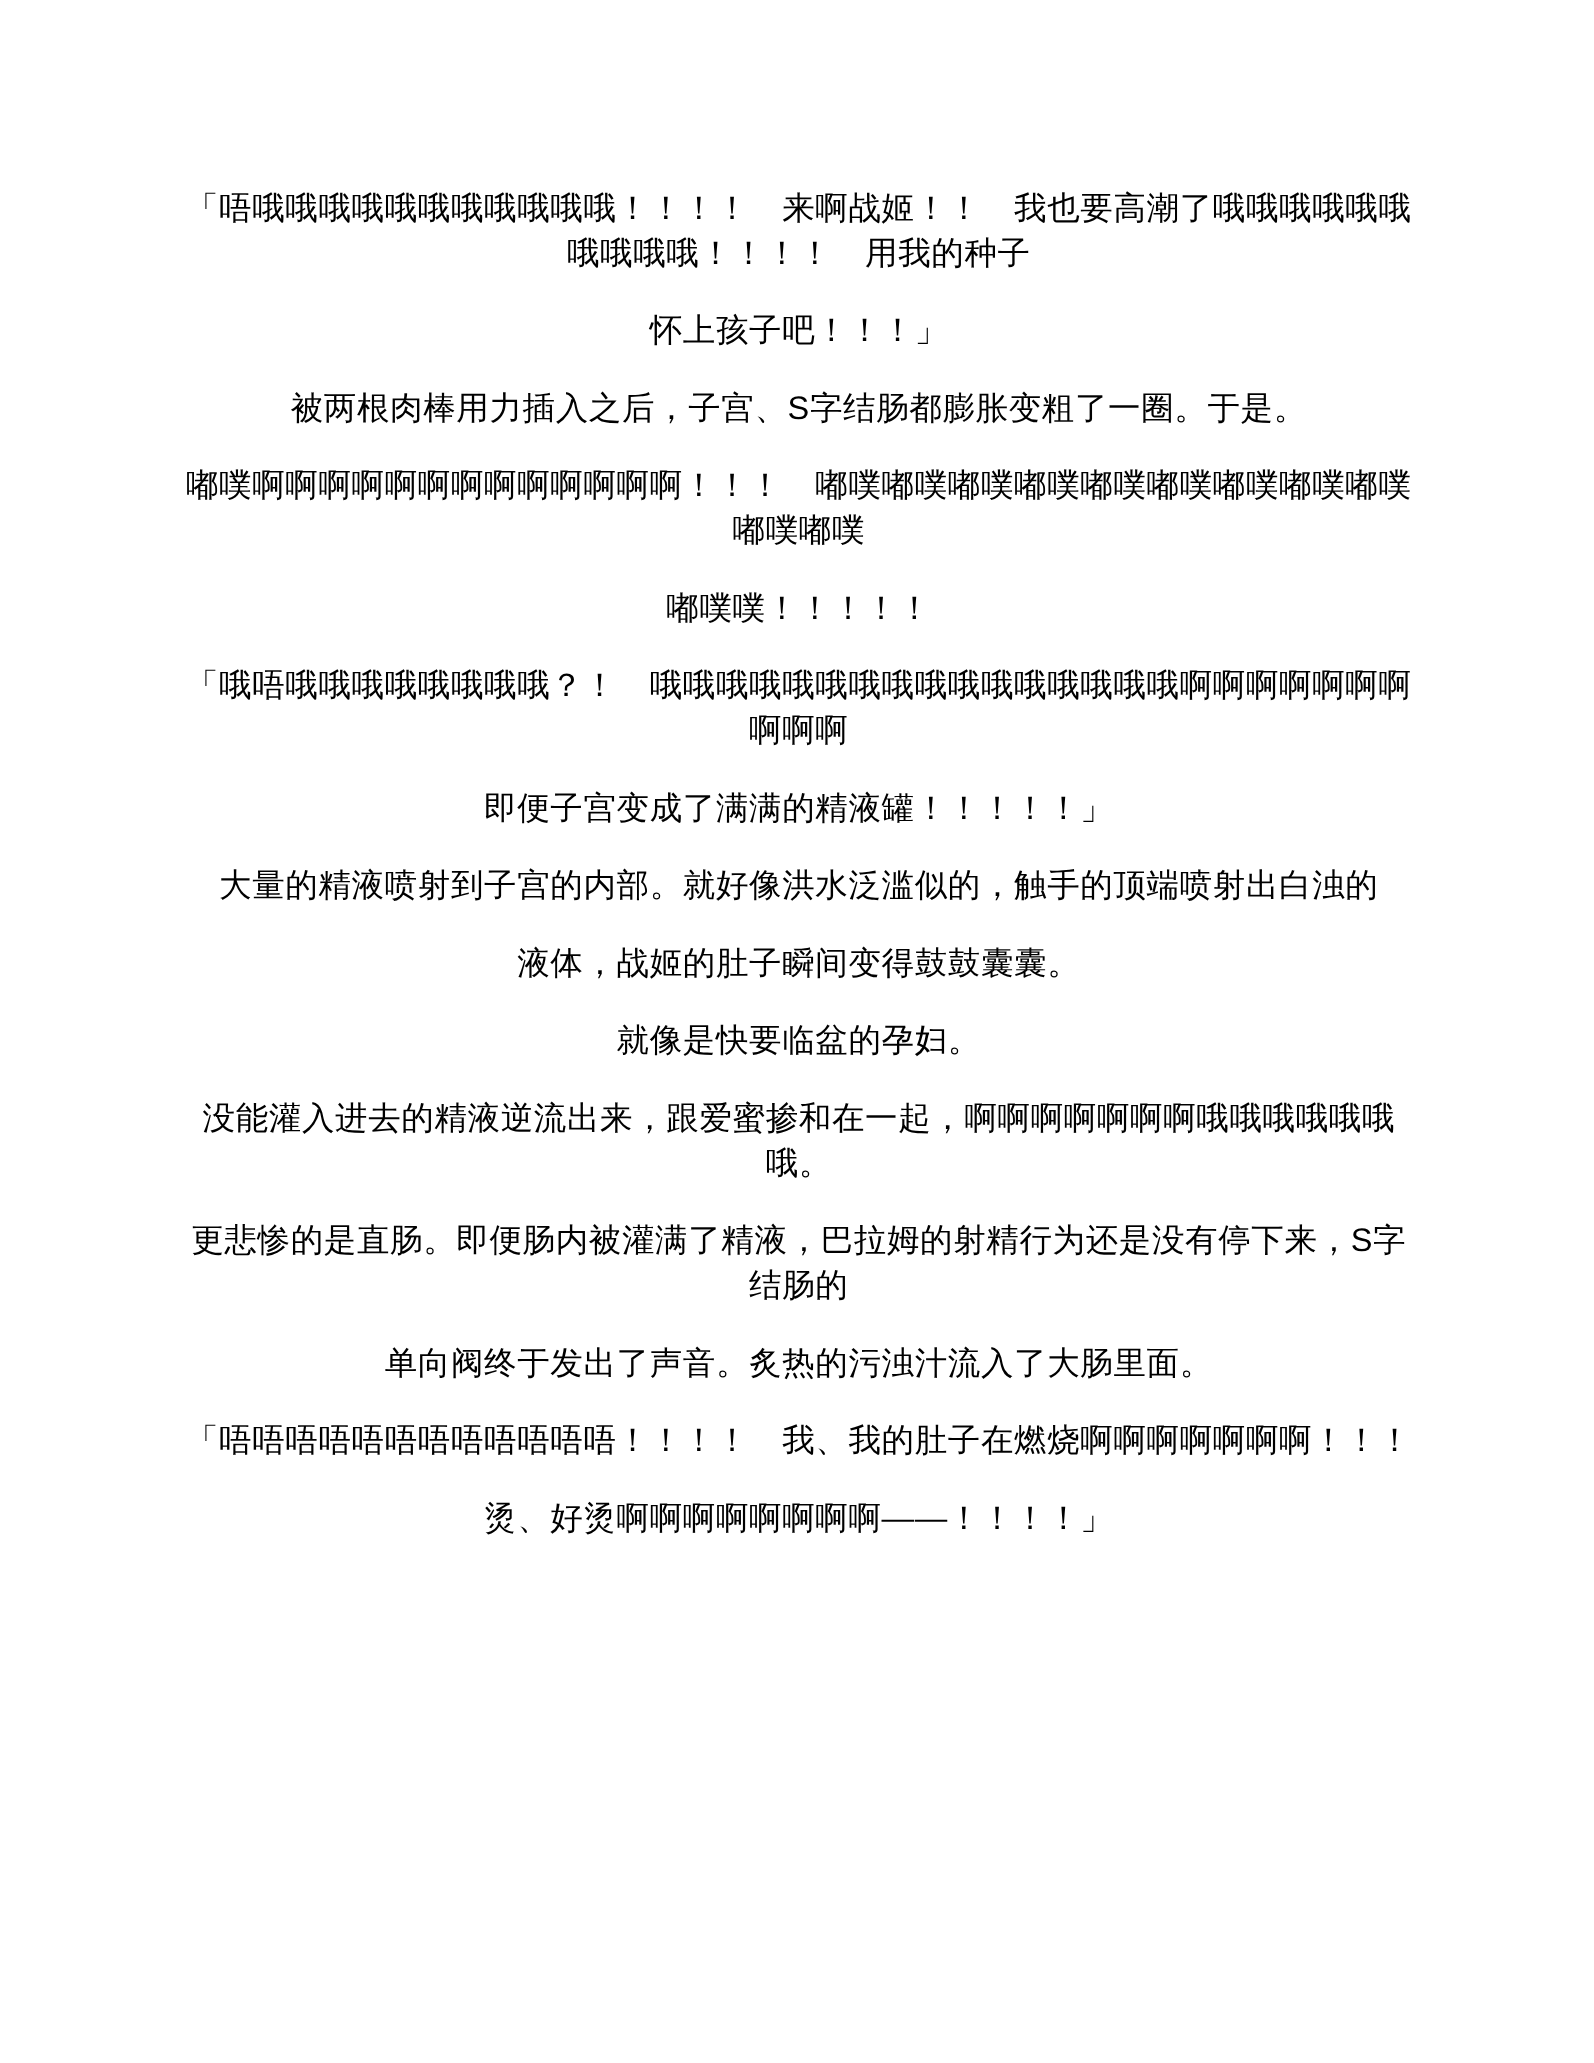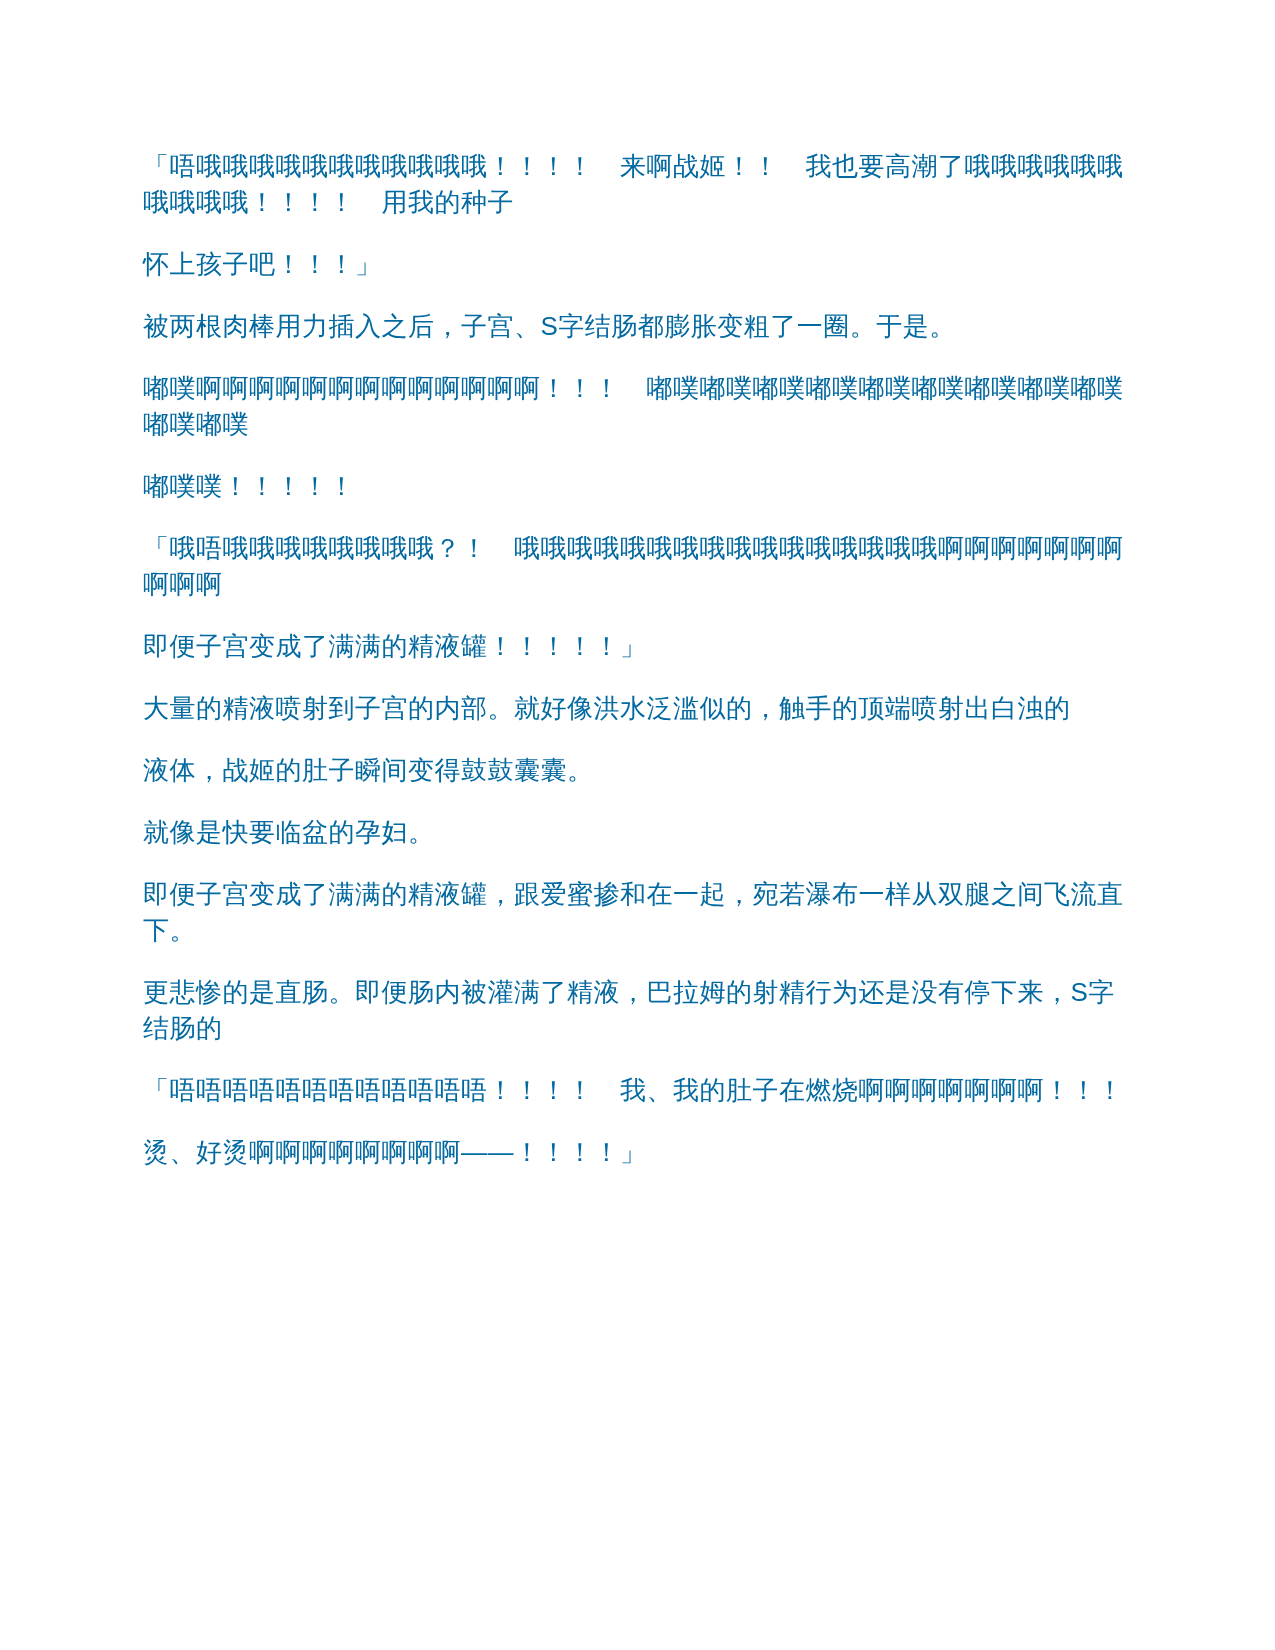--- a/index.html
+++ b/index.html
@@ -16,38 +16,39 @@
     box-sizing: border-box;
     width: 1275px;
     min-height: 1650px;
     background: #ffffff;
     padding: 148px 140px 60px 143px;
   }
   .page p {
     margin: 0 0 26px 0;
     font-size: 26px;
     line-height: 36px;
-    color: #0369a1;
+    color: #000000;
     letter-spacing: 0.5px;
     word-break: break-all;
     overflow-wrap: anywhere;
-    text-align: left;
+    text-align: center;
   }
 </style>
 </head>
 <body>
 
 <div class="page">
   <p>「唔哦哦哦哦哦哦哦哦哦哦哦！！！！　来啊战姬！！　我也要高潮了哦哦哦哦哦哦哦哦哦哦！！！！　用我的种子</p>
   <p>怀上孩子吧！！！」</p>
   <p>被两根肉棒用力插入之后，子宫、S字结肠都膨胀变粗了一圈。于是。</p>
   <p>嘟噗啊啊啊啊啊啊啊啊啊啊啊啊啊！！！　嘟噗嘟噗嘟噗嘟噗嘟噗嘟噗嘟噗嘟噗嘟噗嘟噗嘟噗</p>
   <p>嘟噗噗！！！！！</p>
   <p>「哦唔哦哦哦哦哦哦哦哦？！　哦哦哦哦哦哦哦哦哦哦哦哦哦哦哦哦啊啊啊啊啊啊啊啊啊啊</p>
   <p>即便子宫变成了满满的精液罐！！！！！」</p>
   <p>大量的精液喷射到子宫的内部。就好像洪水泛滥似的，触手的顶端喷射出白浊的</p>
   <p>液体，战姬的肚子瞬间变得鼓鼓囊囊。</p>
   <p>就像是快要临盆的孕妇。</p>
-  <p>即便子宫变成了满满的精液罐，跟爱蜜掺和在一起，宛若瀑布一样从双腿之间飞流直下。</p>
+  <p>没能灌入进去的精液逆流出来，跟爱蜜掺和在一起，啊啊啊啊啊啊啊哦哦哦哦哦哦哦。</p>
   <p>更悲惨的是直肠。即便肠内被灌满了精液，巴拉姆的射精行为还是没有停下来，S字结肠的</p>
+  <p>单向阀终于发出了声音。炙热的污浊汁流入了大肠里面。</p>
   <p>「唔唔唔唔唔唔唔唔唔唔唔唔！！！！　我、我的肚子在燃烧啊啊啊啊啊啊啊！！！</p>
   <p>烫、好烫啊啊啊啊啊啊啊啊——！！！！」</p>
 </div>
 
 </body></html>

